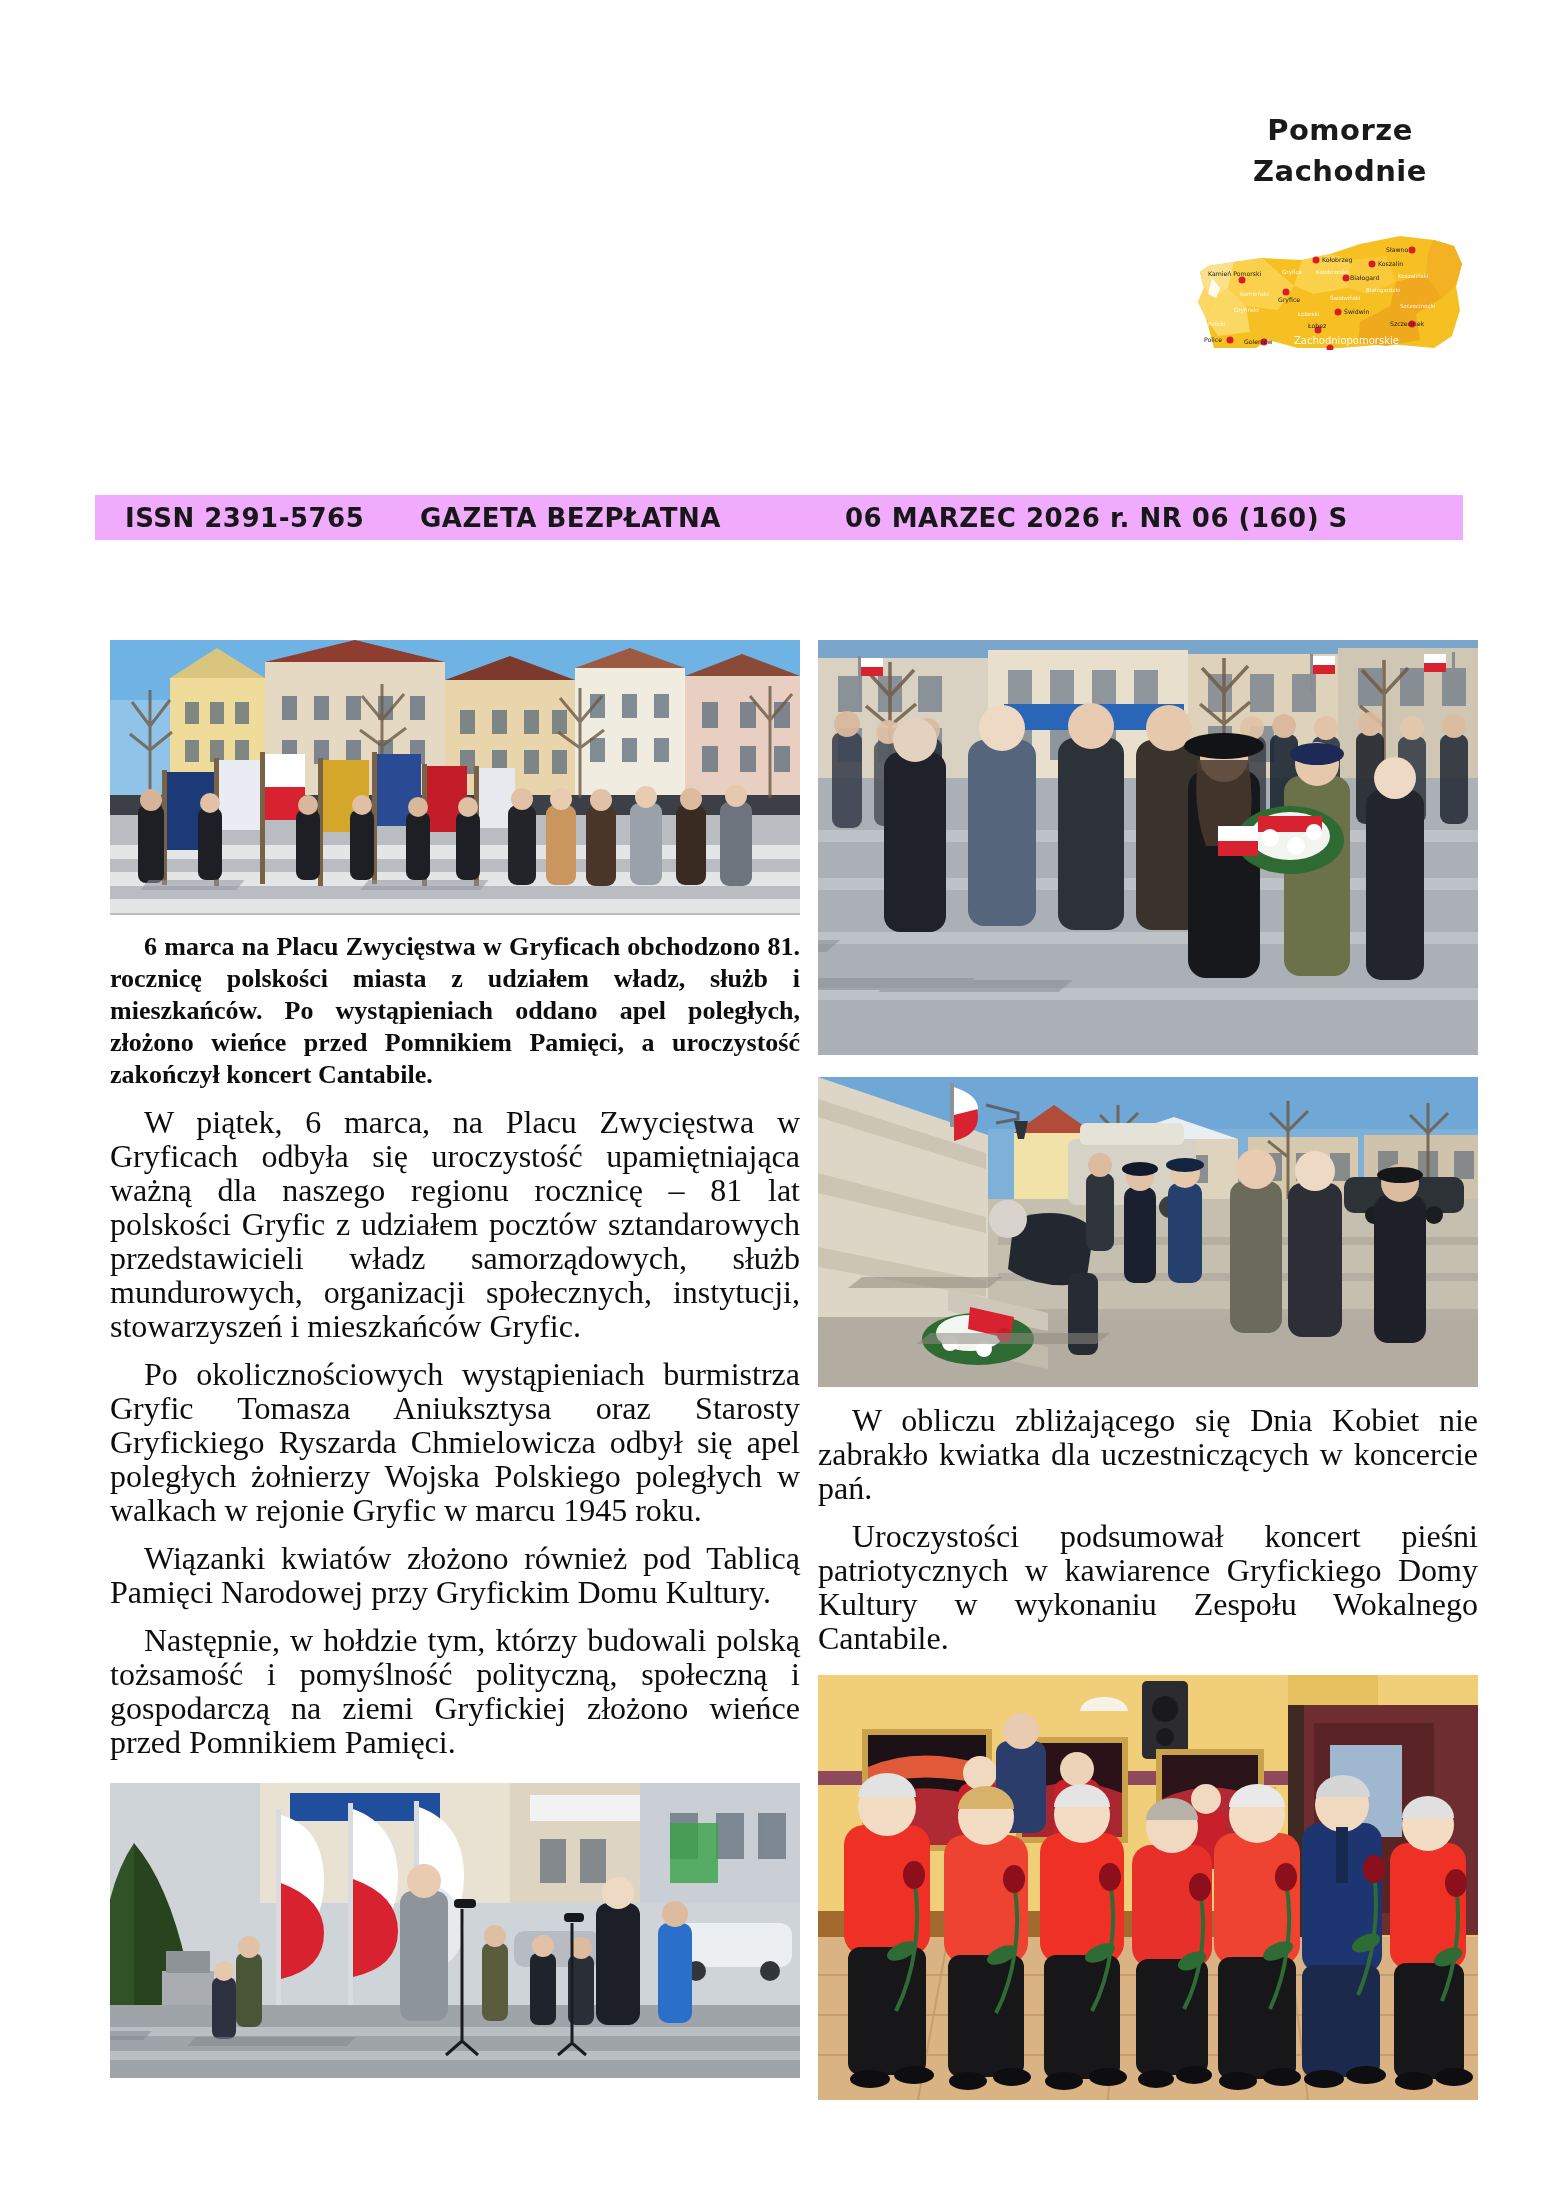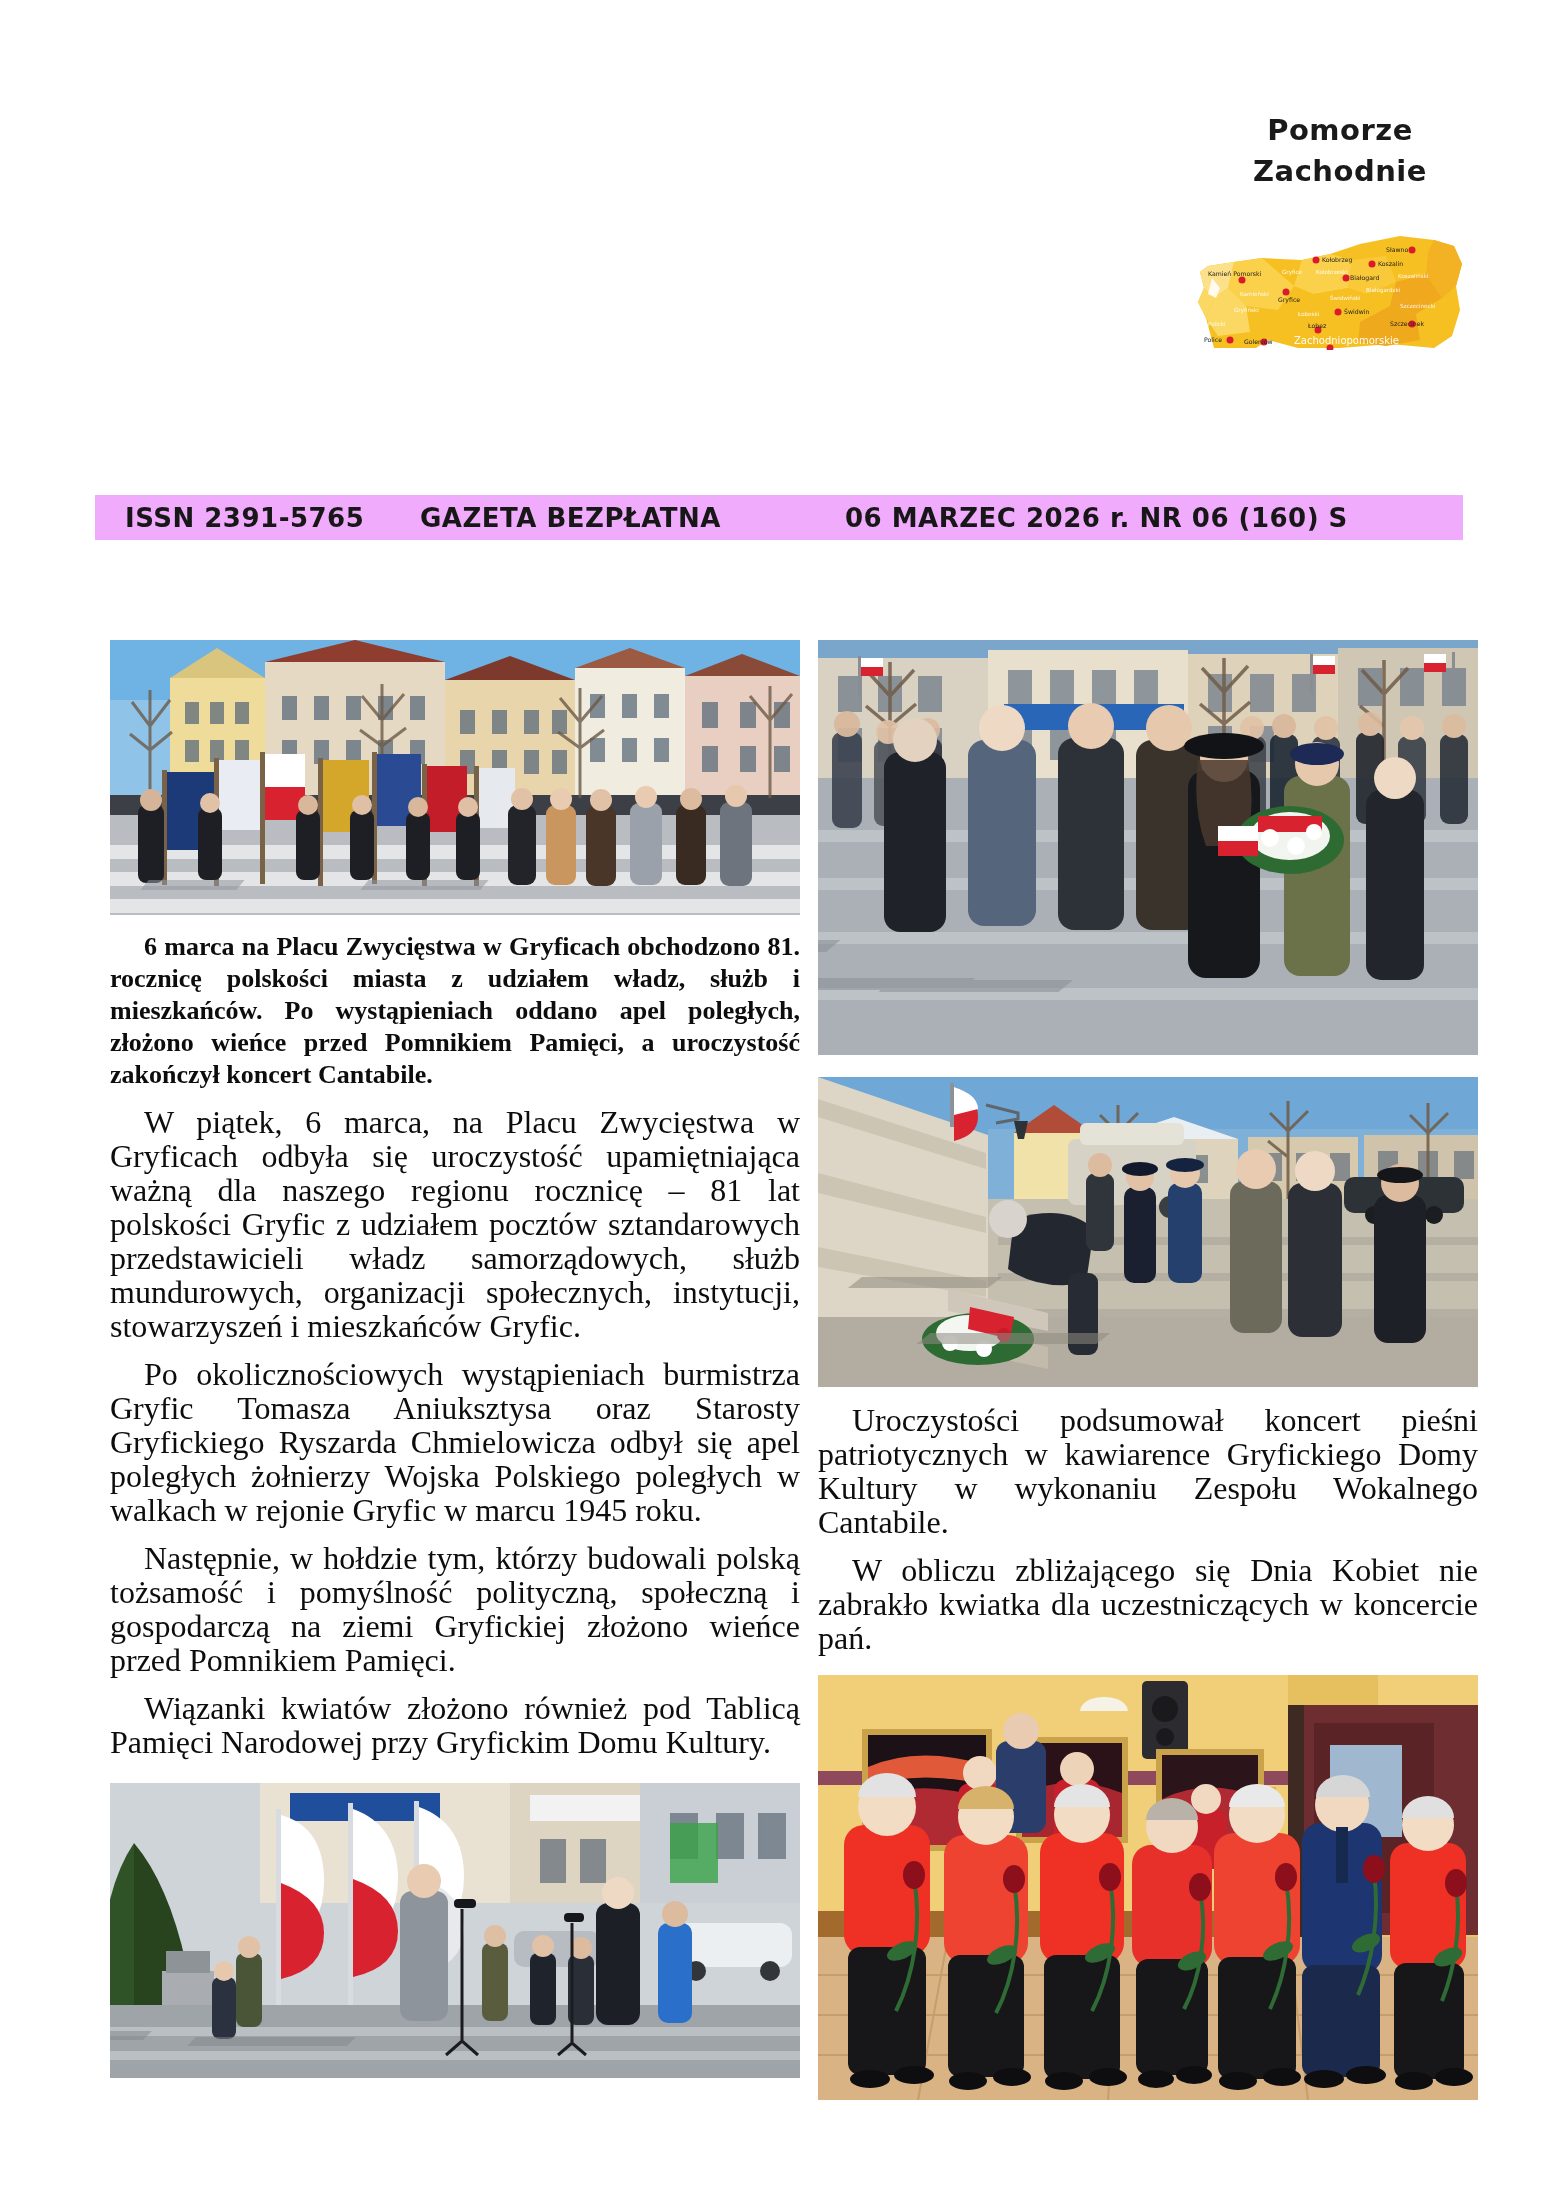--- a/index.html
+++ b/index.html
@@ -345,22 +345,22 @@
           <rect x="240" y="240" width="96" height="10" transform="skewX(-40)"></rect>
           <rect x="460" y="240" width="120" height="10" transform="skewX(-40)"></rect>
         </g>
       </svg>
     </div>
 
     <div class="txt-block">
       <p class="body lead">6 marca na Placu Zwycięstwa w Gryficach obchodzono 81. rocznicę polskości miasta z udziałem władz, służb i mieszkańców. Po wystąpieniach oddano apel poległych, złożono wieńce przed Pomnikiem Pamięci, a uroczystość zakończył koncert Cantabile.</p>
       <p class="body">W piątek, 6 marca, na Placu Zwycięstwa w Gryficach odbyła się uroczystość upamiętniająca ważną dla naszego regionu rocznicę – 81 lat polskości Gryfic z udziałem pocztów sztandarowych przedstawicieli władz samorządowych, służb mundurowych, organizacji społecznych, instytucji, stowarzyszeń i mieszkańców Gryfic.</p>
       <p class="body">Po okolicznościowych wystąpieniach burmistrza Gryfic Tomasza Aniuksztysa oraz Starosty Gryfickiego Ryszarda Chmielowicza odbył się apel poległych żołnierzy Wojska Polskiego poległych w walkach w rejonie Gryfic w marcu 1945 roku.</p>
+      <p class="body">Wiązanki kwiatów złożono również pod Tablicą Pamięci Narodowej przy Gryfickim Domu Kultury.</p>
       <p class="body">Następnie, w hołdzie tym, którzy budowali polską tożsamość i pomyślność polityczną, społeczną i gospodarczą na ziemi Gryfickiej złożono wieńce przed Pomnikiem Pamięci.</p>
-      <p class="body">Wiązanki kwiatów złożono również pod Tablicą Pamięci Narodowej przy Gryfickim Domu Kultury.</p>
     </div>
 
     <div class="photo" style="width:690px;height:295px;margin-top:24px;">
       <svg class="ph-svg" viewBox="0 0 690 295" preserveAspectRatio="none" xmlns="http://www.w3.org/2000/svg">
         <rect width="690" height="295" fill="#cfd4d9"></rect>
 
         <rect x="150" y="0" width="250" height="120" fill="#e9e2d2"></rect>
         <rect x="400" y="0" width="130" height="120" fill="#ddd4c2"></rect>
         <rect x="530" y="0" width="160" height="120" fill="#c9cfd4"></rect>
         <rect x="180" y="10" width="150" height="28" fill="#1f4f9c"></rect>
@@ -656,22 +656,22 @@
           <ellipse cx="582" cy="98" rx="23" ry="8" fill="#14161a"></ellipse>
         </g>
         <g fill="#8f8a80" opacity="0.55">
           <rect x="300" y="200" width="140" height="11" transform="skewX(-52)"></rect>
           <rect x="440" y="256" width="180" height="11" transform="skewX(-52)"></rect>
         </g>
       </svg>
     </div>
 
     <div class="txt-block">
+      <p class="body">W obliczu zbliżającego się Dnia Kobiet nie zabrakło kwiatka dla uczestniczących w koncercie pań.</p>
       <p class="body">Uroczystości podsumował koncert pieśni patriotycznych w kawiarence Gryfickiego Domy Kultury w wykonaniu Zespołu Wokalnego Cantabile.</p>
-      <p class="body">W obliczu zbliżającego się Dnia Kobiet nie zabrakło kwiatka dla uczestniczących w koncercie pań.</p>
     </div>
 
     <div class="photo" style="width:660px;height:425px;margin-top:20px;">
       <svg class="ph-svg" viewBox="0 0 660 425" preserveAspectRatio="none" xmlns="http://www.w3.org/2000/svg">
         <rect width="660" height="425" fill="#e8c466"></rect>
 
         <rect width="660" height="250" fill="#f0cf78"></rect>
         <rect x="0" y="96" width="560" height="14" fill="#8e4a5c"></rect>
         <rect x="470" y="0" width="90" height="120" fill="#e6bf5f"></rect>
 

